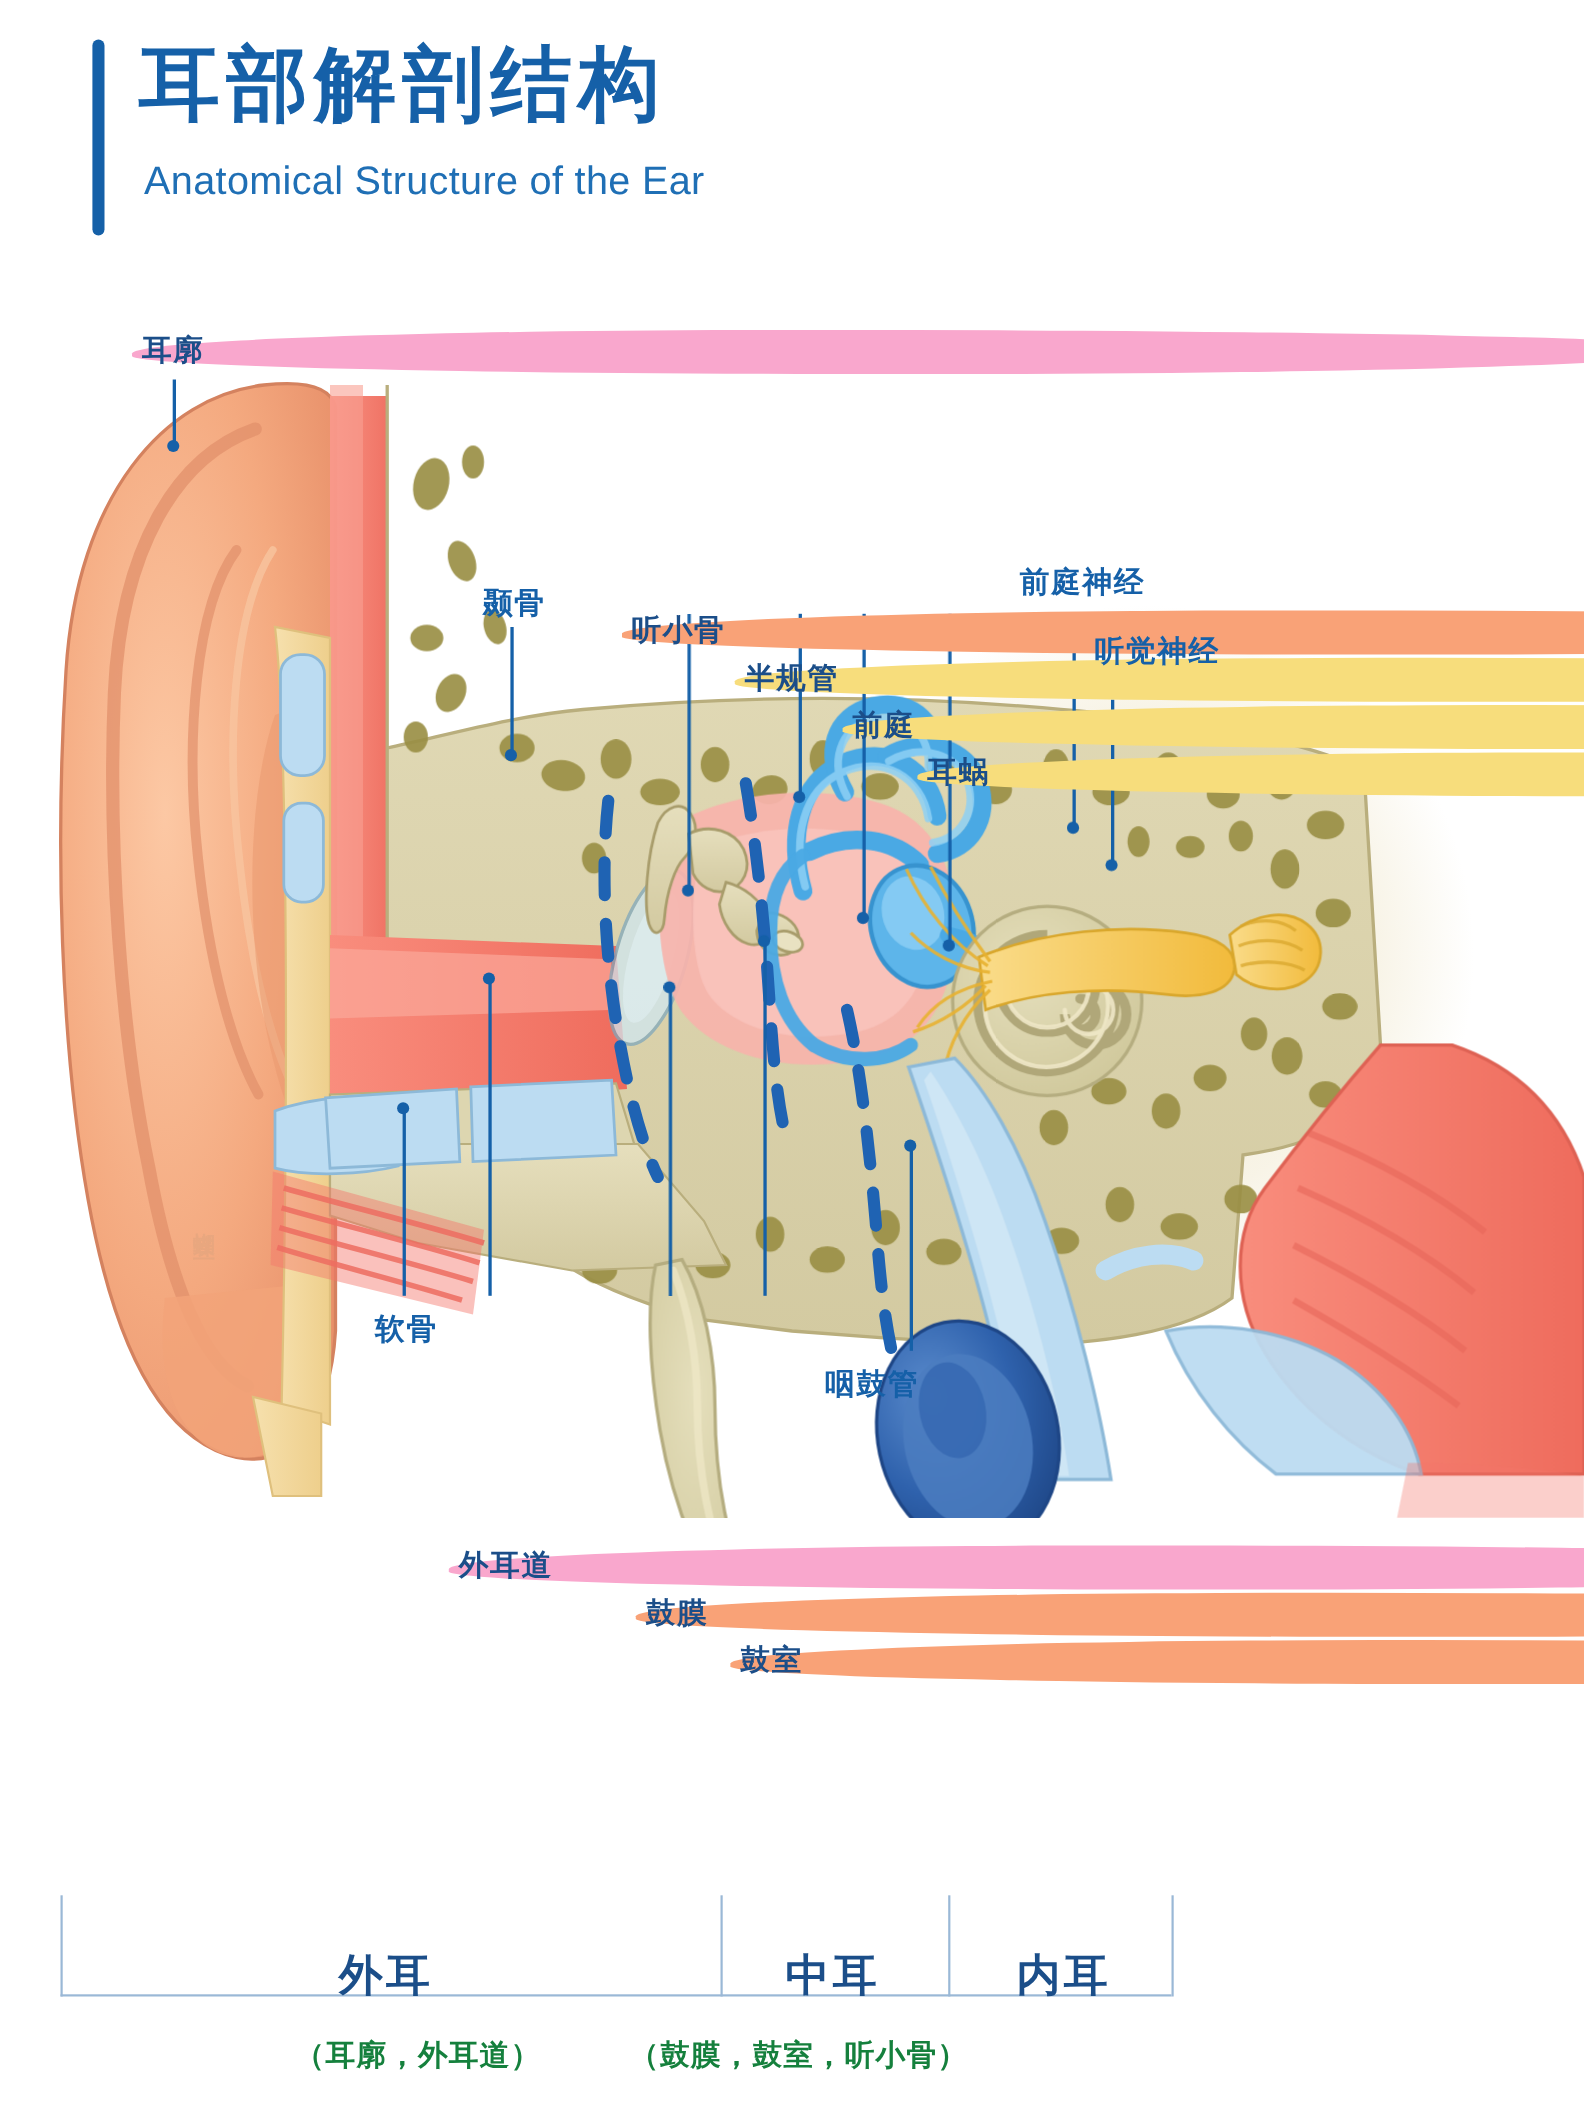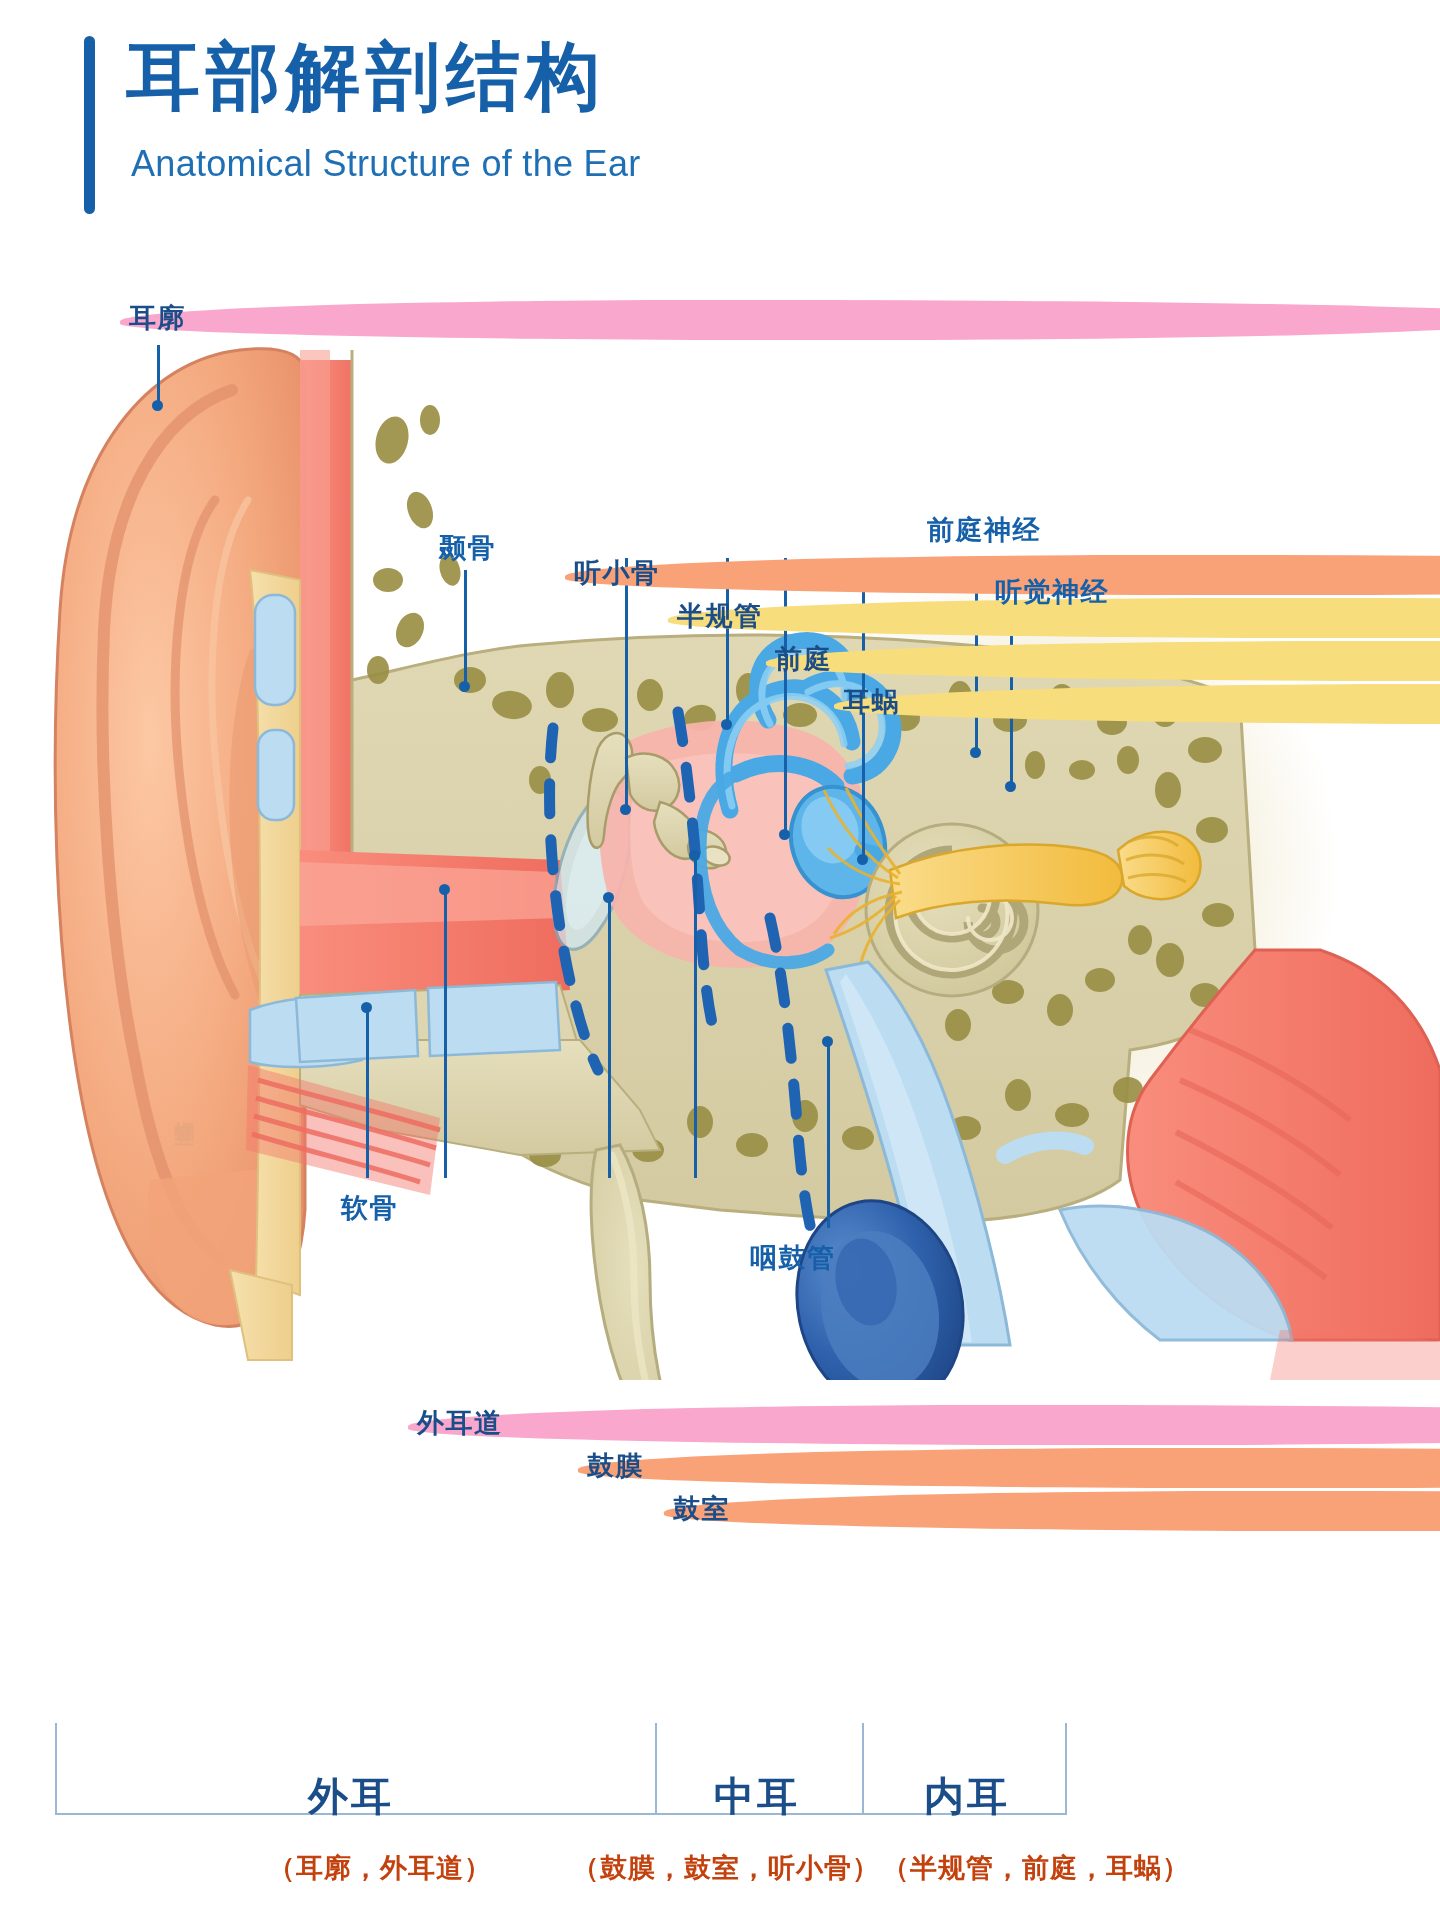--- a/index.html
+++ b/index.html
@@ -71,21 +71,21 @@
   }
   .tick { position: absolute; width: 2px; background: #9ab8d6; }
 
   .sec-title {
     position: absolute; font-size: 40px; font-weight: 700;
     color: #1b4e89; white-space: nowrap; letter-spacing: 3px;
     padding: 8px 14px 12px 14px; line-height: 1;
   }
   .sec-sub {
     position: absolute; font-size: 27px; font-weight: 700;
-    color: #c2410c; white-space: nowrap; letter-spacing: 1px;
+    color: #15803d; white-space: nowrap; letter-spacing: 1px;
     padding: 7px 12px 10px 12px; line-height: 1;
   }
 
   .pill { position: relative; display:inline-block; }
   .pill::before {
     content:""; position:absolute; left:-8px; right:-8px; top:1px; bottom:0px;
     z-index:-1; border-radius: 46% 54% 48% 52% / 58% 42% 55% 45%;
   }
   .pill.pink::before   { background:#f9a7cd; }
   .pill.orange::before { background:#f9a277; }
@@ -475,18 +475,15 @@
     <div class="sec-title" style="left:700px; top:178px;">
       <span class="pill orange"><em>中耳</em></span>
     </div>
     <div class="sec-sub" style="left:560px; top:258px;">
       <span class="pill orange-r"><em>（鼓膜，鼓室，听小骨）</em></span>
     </div>
 
     <div class="sec-title" style="left:910px; top:178px;">
       <span class="pill yellow"><em>内耳</em></span>
     </div>
-    <div class="sec-sub" style="left:870px; top:258px;">
-      <span class="pill yellow-r"><em>（半规管，前庭，耳蜗）</em></span>
-    </div>
   </div>
 
 </div>
 
 </body></html>

